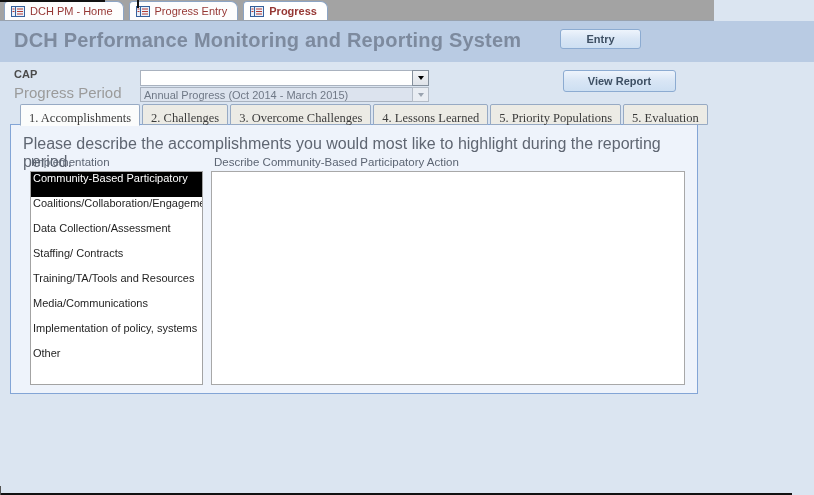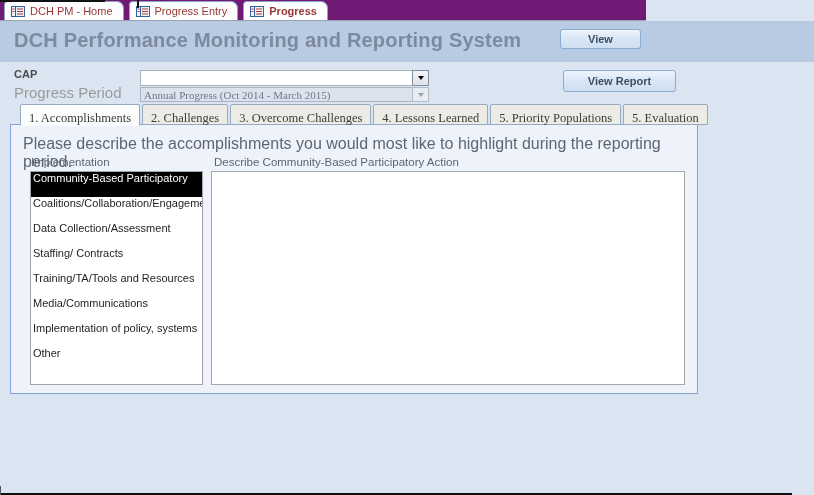--- a/index.html
+++ b/index.html
@@ -5,22 +5,22 @@
   * { margin:0; padding:0; box-sizing:border-box; }
   html,body { width:814px; height:495px; }
   body {
     font-family:"Liberation Sans", sans-serif;
     background:#dbe5f1;
     position:relative;
     overflow:hidden;
   }
   
   .doc-bar {
-    position:absolute; left:0; top:0; width:646px; height:21px;
-    background:#701a75; border-bottom:1px solid #99a2ae;
+    position:absolute; left:0; top:0; width:714px; height:21px;
+    background:#a3a3a3; border-bottom:1px solid #99a2ae;
   }
   .doc-tabs { position:absolute; left:4px; bottom:0; display:flex; gap:5px; }
   .doc-tab {
     display:flex; align-items:center; gap:5px;
     height:19px; padding:0 10px 0 6px;
     background:#fdfdfd;
     border:1px solid #8ca4c4; border-bottom:none;
     border-radius:4px 7px 0 0;
     font-size:11px; color:#963734; cursor:default;
   }
@@ -60,21 +60,21 @@
   .combo-field {
     flex:1; height:100%;
     border:1px solid #a9b2bf; border-right:none;
     font-size:11px; padding:0 3px;
     font-family:"Liberation Sans", sans-serif;
   }
   .combo-cap .combo-field { background:#ffffff; color:#222; }
   .combo-period .combo-field {
     display:flex; align-items:center;
     background:#dce3ee; color:#6f7886;
-    white-space:nowrap; overflow:hidden;font-family:Liberation Serif, serif;
+    white-space:nowrap; overflow:hidden;
   }
   .combo-btn {
     width:17px; height:100%;
     display:flex; align-items:center; justify-content:center;
     background:linear-gradient(#f2f4f7,#dfe3e9);
     border:1px solid #848f9c; cursor:pointer;
   }
   .combo-period .combo-btn {
     background:#e9edf3; border-color:#b4bcc7; cursor:default;
   }
@@ -173,21 +173,21 @@
             <line x1="6" y1="8" x2="12" y2="8" stroke="#b23b34"></line>
           </svg></span>
         <span>Progress</span>
       </div>
     </div>
 </div>
 
 <div class="header">
   <div class="header-title">DCH Performance Monitoring and Reporting System</div>
 </div>
-<button class="btn btn-back">View</button>
+<button class="btn btn-back">Entry</button>
 
 <div class="lbl-cap">CAP</div>
 <div class="combo combo-cap">
   <input class="combo-field" value="" style="">
   <span class="combo-btn">
       <span class="tri"></span>
     </span>
 </div>
 
 <div class="lbl-period">Progress Period</div>

